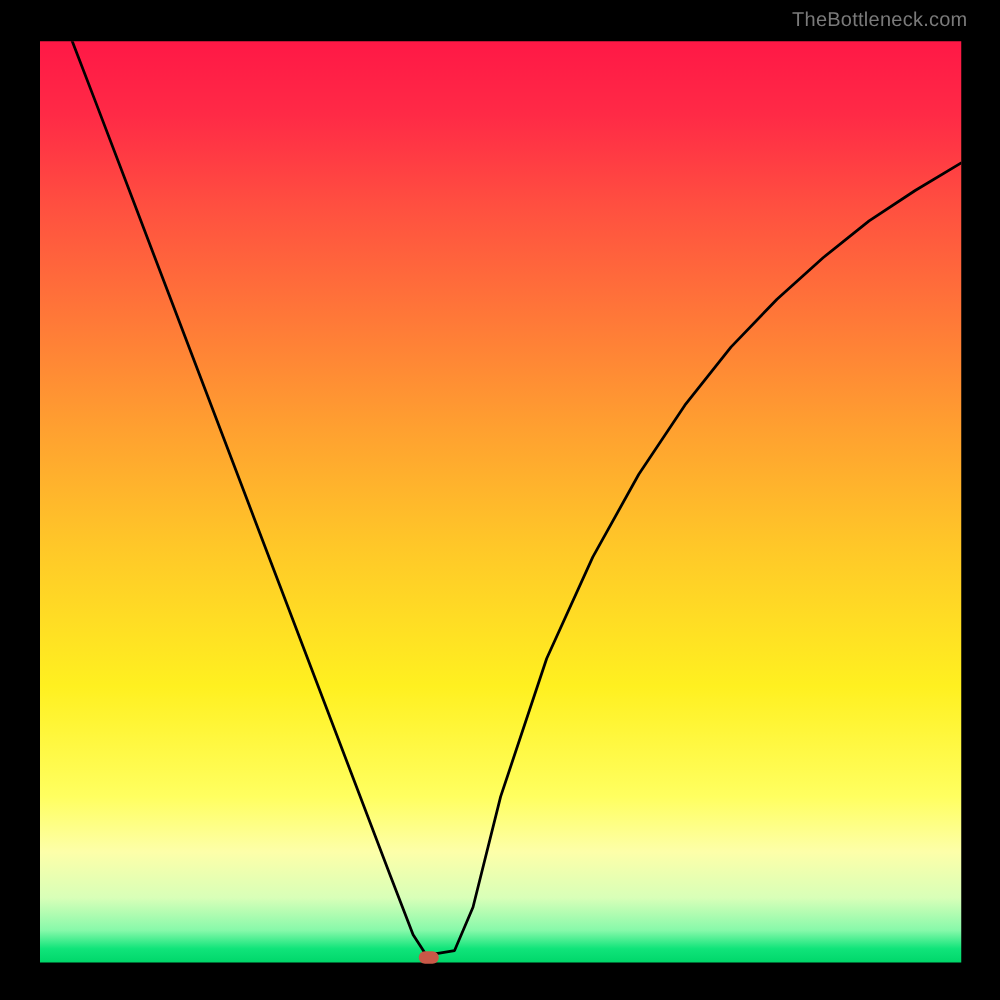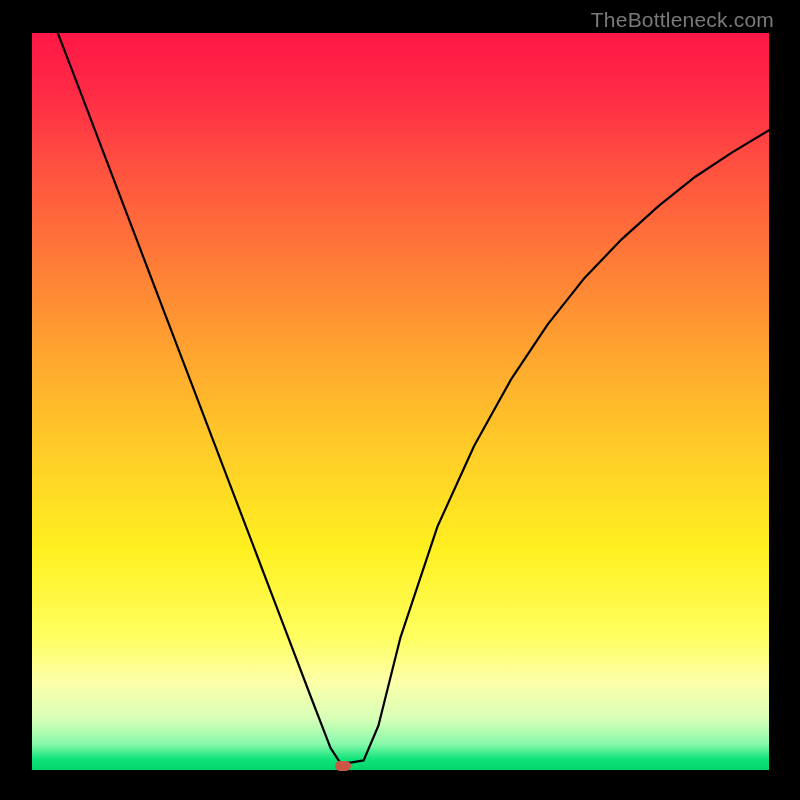--- a/index.html
+++ b/index.html
@@ -31,21 +31,21 @@
       #87f9aa 96.5%,
       #10e47a 98.5%,
       #00d76a 100%
     );
   }
   .watermark {
     position: absolute;
     top: 8px;
     right: 26px;
     color: #7a7a7a;
-    font-size: 21px;
+    font-size: 16px;
     font-weight: 400;
     letter-spacing: 0.2px;
     text-align: right;
   }
   .curve-svg {
     position: absolute;
     left: 32px;
     top: 33px;
     width: 737px;
     height: 737px;

